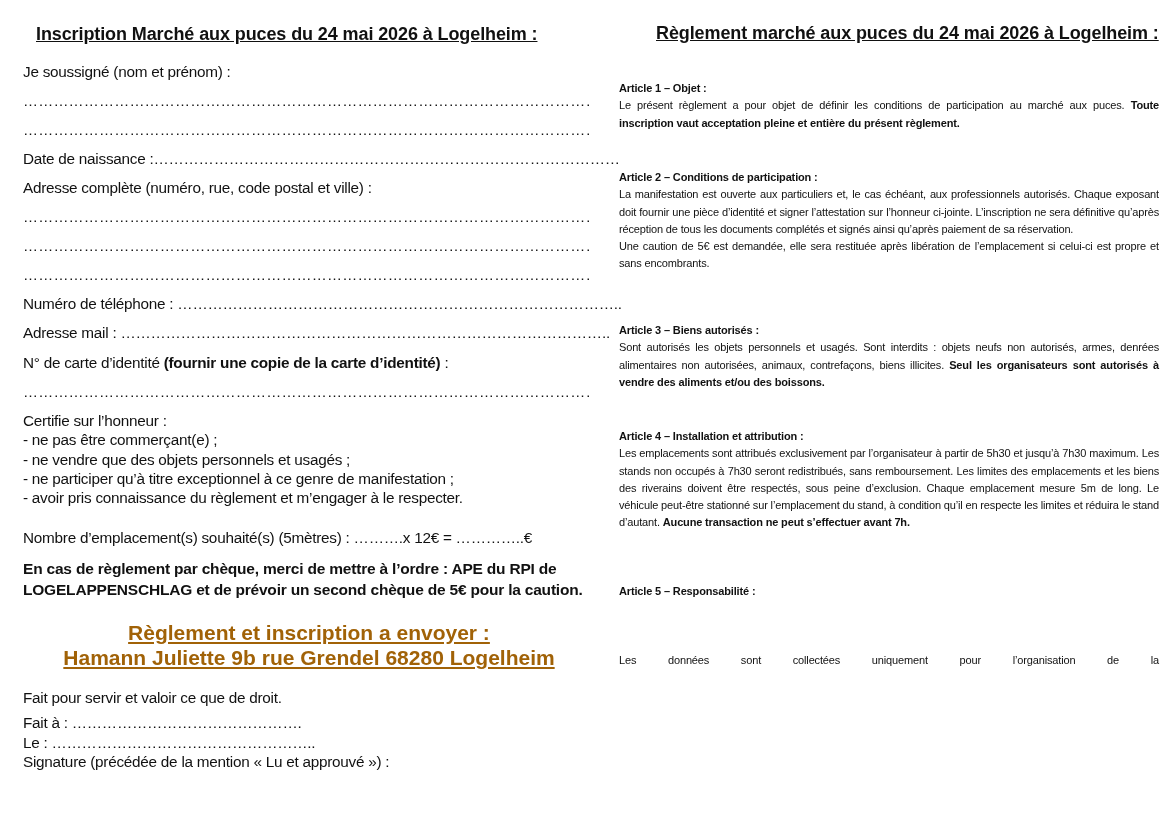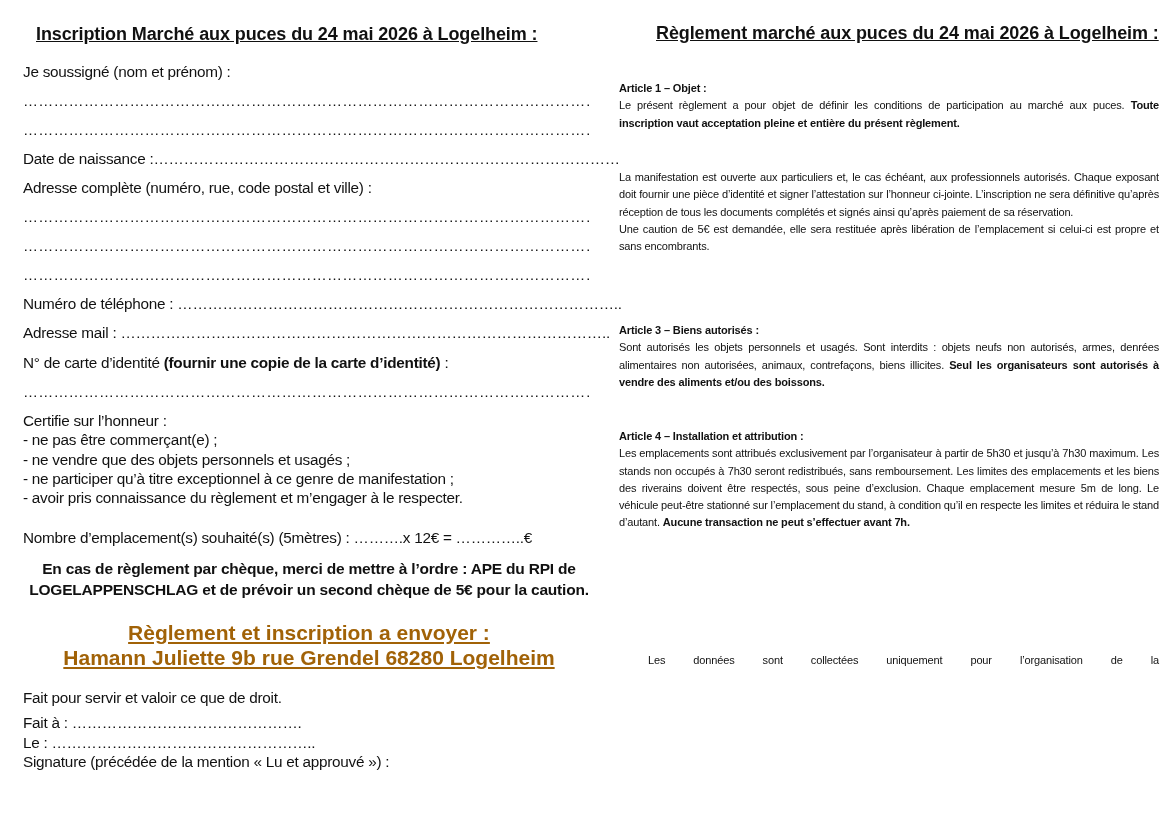--- a/index.html
+++ b/index.html
@@ -17,33 +17,33 @@
       letter-spacing: -0.1px;
     }
     .left .title { top: 24px; left: 13px; }
     .right .title { top: 23px; left: 14px; margin-left: 23px; }
 
     .ln { position: absolute; left: 0; white-space: nowrap; font-size: 15.3px; letter-spacing: -0.25px; }
     .dots { position: absolute; left: 0; width: 566px; overflow: hidden; white-space: nowrap; font-size: 15px; letter-spacing: 0.2px; }
     .bold { font-weight: bold; }
 
     .center-block {
-      position: absolute; left: 0; width: 572px; text-align: center;
+      position: absolute; left: 0; width: 572px; 
       font-weight: bold; font-size: 15.5px; line-height: 20.5px; letter-spacing: -0.2px;
     }
     .red-block {
       position: absolute; left: 0; width: 572px; text-align: center;
       font-weight: bold; font-size: 21px; line-height: 25px; color: #a16207;
       text-decoration: underline;
     }
 
     .art { position: absolute; left: 0; width: 540px; font-size: 11px; line-height: 17.3px; letter-spacing: -0.15px; }
     .art .h { font-weight: bold; display: block; }
     .art .p { display: block; text-align: justify; text-align-last: left; }
-    .art .p.full { text-align-last: justify; margin-left: 29px; }
+    .art .p.full { text-align-last: justify; }
   </style>
 </head>
 <body>
 
 <div class="col left">
   <div class="title">Inscription Marché aux puces du 24 mai 2026 à Logelheim :</div>
 
   <div class="ln" style="top:63px">Je soussigné (nom et prénom) :</div>
   <div class="dots" style="top:92px">…………………………………………………………………………………………………………………</div>
   <div class="dots" style="top:121px">…………………………………………………………………………………………………………………</div>
@@ -80,33 +80,35 @@
 
 <div class="col right">
   <div class="title">Règlement marché aux puces du 24 mai 2026 à Logelheim :</div>
 
   <div class="art" style="top:80px">
     <span class="h">Article 1 – Objet :</span>
     <span class="p"><span>Le présent règlement a pour objet de définir les conditions de participation au marché aux puces. </span><span class="bold">Toute inscription vaut acceptation pleine et entière du présent règlement.</span></span>
   </div>
 
   <div class="art" style="top:169px">
+    <span class="h">Article 2 – Conditions de participation :</span>
     <span class="p">La manifestation est ouverte aux particuliers et, le cas échéant, aux professionnels autorisés. Chaque exposant doit fournir une pièce d’identité et signer l’attestation sur l’honneur ci-jointe. L’inscription ne sera définitive qu’après réception de tous les documents complétés et signés ainsi qu’après paiement de sa réservation.</span>
     <span class="p">Une caution de 5€ est demandée, elle sera restituée après libération de l’emplacement si celui-ci est propre et sans encombrants.</span>
   </div>
 
   <div class="art" style="top:322px">
     <span class="h">Article 3 – Biens autorisés :</span>
     <span class="p"><span>Sont autorisés les objets personnels et usagés. Sont interdits : objets neufs non autorisés, armes, denrées alimentaires non autorisées, animaux, contrefaçons, biens illicites. </span><span class="bold">Seul les organisateurs sont autorisés à vendre des aliments et/ou des boissons.</span></span>
   </div>
 
   <div class="art" style="top:428px">
     <span class="h">Article 4 – Installation et attribution :</span>
     <span class="p"><span>Les emplacements sont attribués exclusivement par l’organisateur à partir de 5h30 et jusqu’à 7h30 maximum. Les stands non occupés à 7h30 seront redistribués, sans remboursement. Les limites des emplacements et les biens des riverains doivent être respectés, sous peine d’exclusion. Chaque emplacement mesure 5m de long. Le véhicule peut-être stationné sur l’emplacement du stand, à condition qu’il en respecte les limites et réduira le stand d’autant. </span><span class="bold">Aucune transaction ne peut s’effectuer avant 7h.</span></span>
   </div>
 
   <div class="art" style="top:583px">
+    <span class="h">Article 5 – Responsabilité :</span>
   </div>
 
   <div class="art" style="top:652px">
     <span class="p full">Les données sont collectées uniquement pour l’organisation de la</span>
   </div>
 </div>
 
 </body></html>

